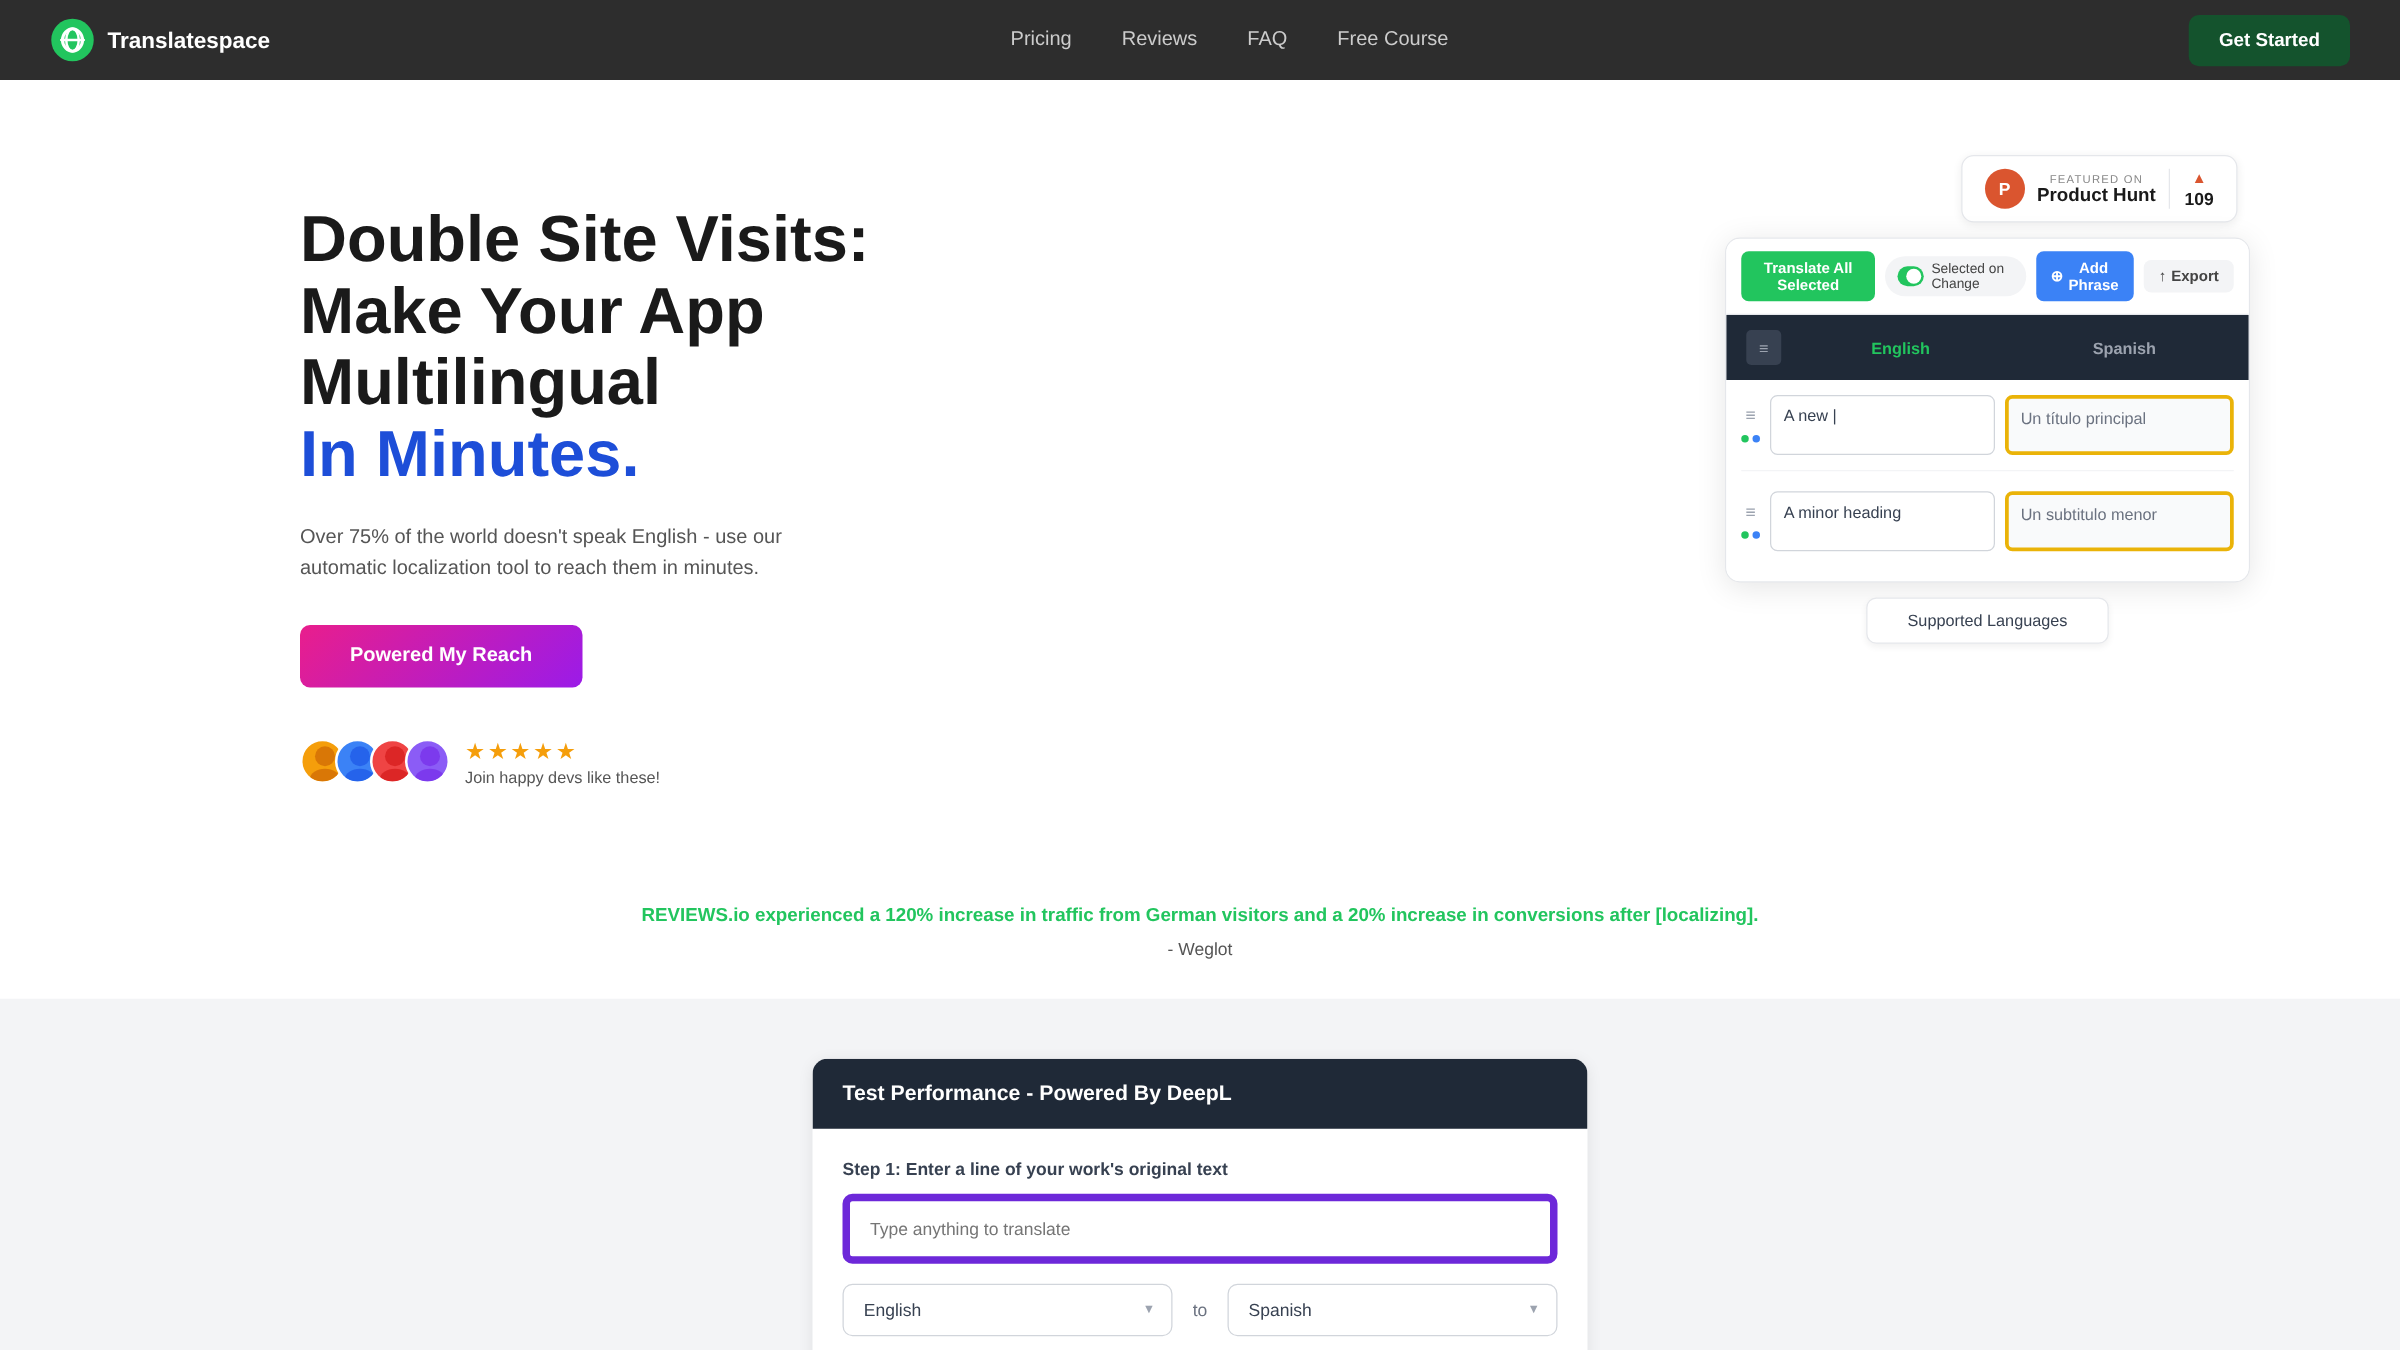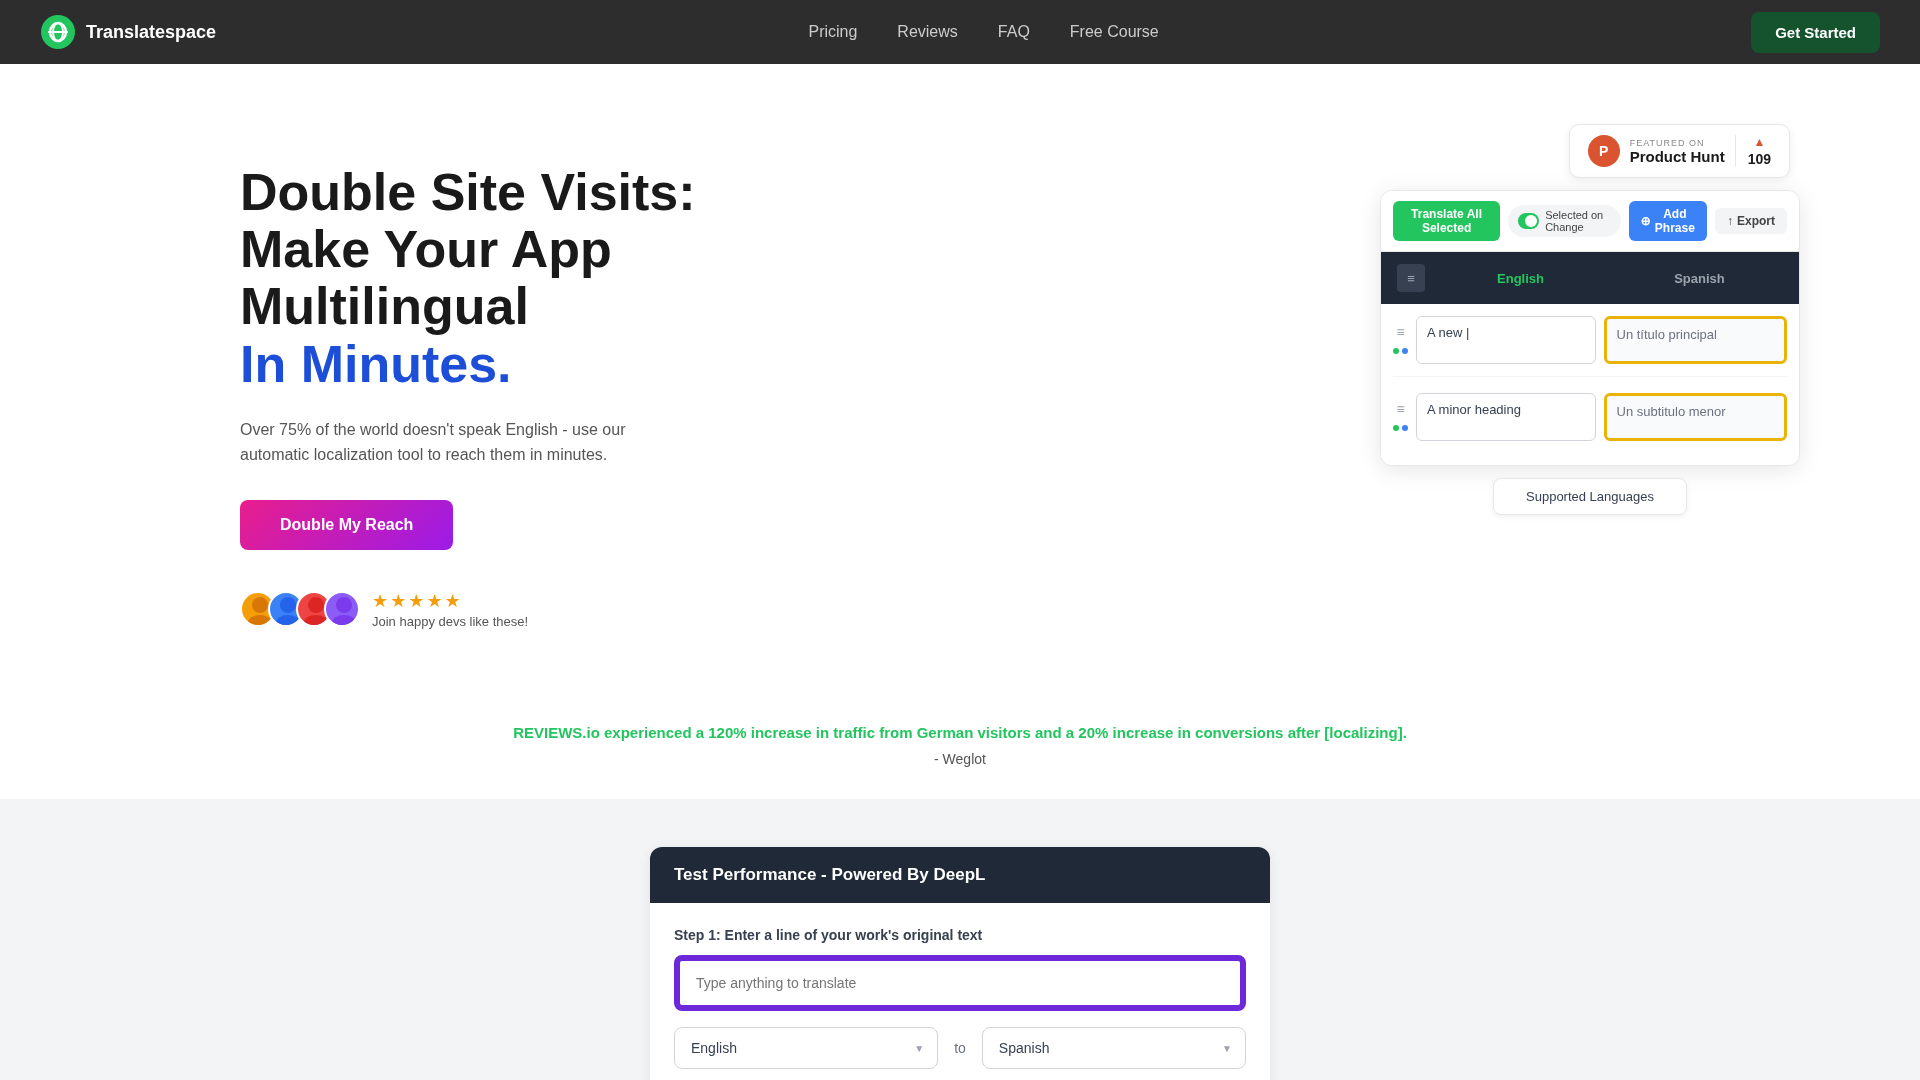--- a/index.html
+++ b/index.html
@@ -170,20 +170,21 @@
     }
     .ph-text {
       display: flex;
       flex-direction: column;
     }
     .ph-featured {
       font-size: 9px;
       color: #888;
       text-transform: uppercase;
       letter-spacing: 1px;
+      text-align: center;
     }
     .ph-name {
       font-size: 15px;
       font-weight: 700;
       color: #1a1a1a;
     }
     .ph-votes {
       display: flex;
       flex-direction: column;
       align-items: center;
@@ -509,21 +510,21 @@
 
 <section class="hero">
   <div class="hero-left">
     <h1 class="hero-title">
       <span>Double Site Visits:</span><br>
       <span>Make Your App</span><br>
       <span>Multilingual</span><br>
       <span class="hero-title-green">In Minutes.</span>
     </h1>
     <p class="hero-subtitle">Over 75% of the world doesn't speak English - use our automatic localization tool to reach them in minutes.</p>
-    <button class="btn-double">Double My Reach</button>
+    <button class="btn-double">Powered My Reach</button>
     <div class="social-proof">
       <div class="avatars">
         <div class="avatar avatar-1">
           <svg viewBox="0 0 36 36" width="36" height="36">
               <circle cx="18" cy="12" r="8" fill="#d97706"></circle>
               <ellipse cx="18" cy="30" rx="12" ry="8" fill="#d97706"></ellipse>
             </svg>
         </div>
         <div class="avatar avatar-2">
           <svg viewBox="0 0 36 36" width="36" height="36">

